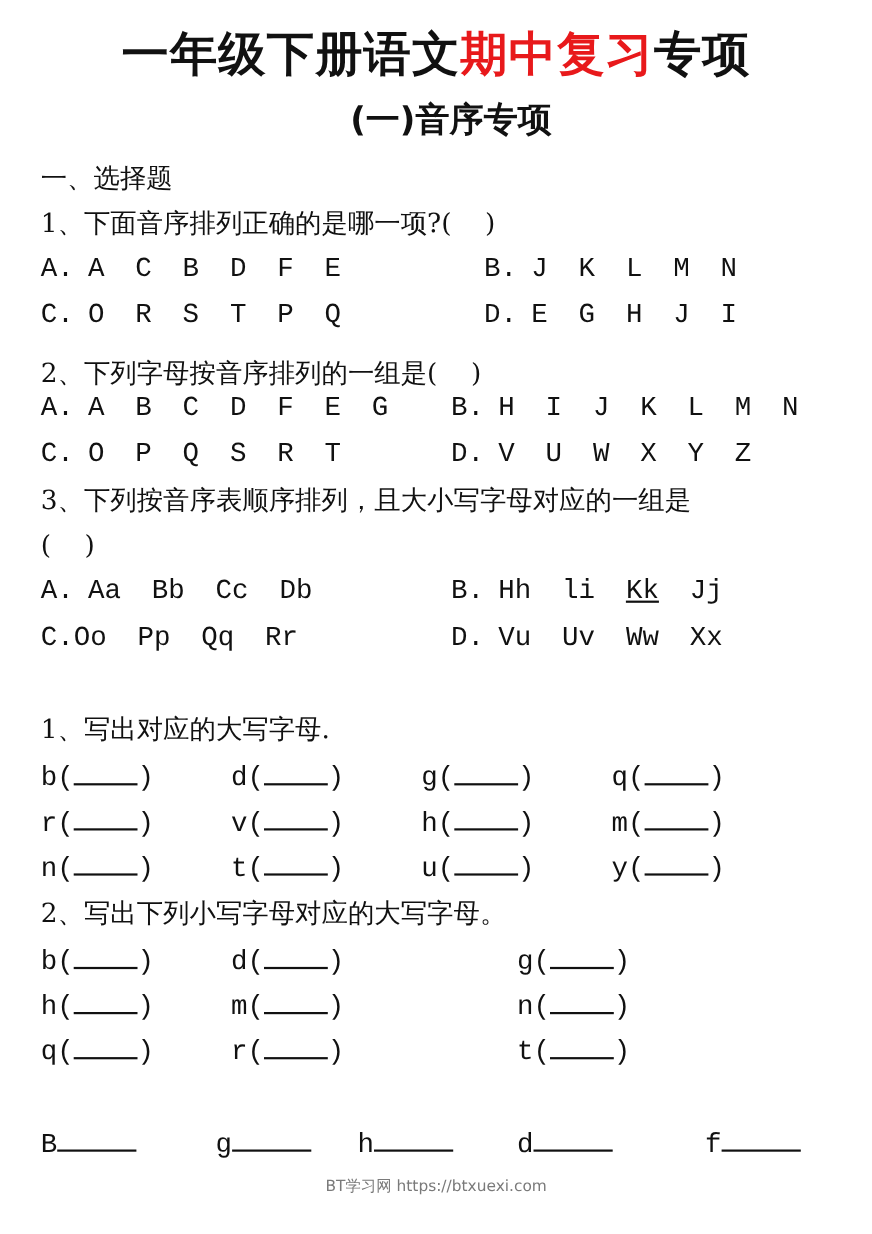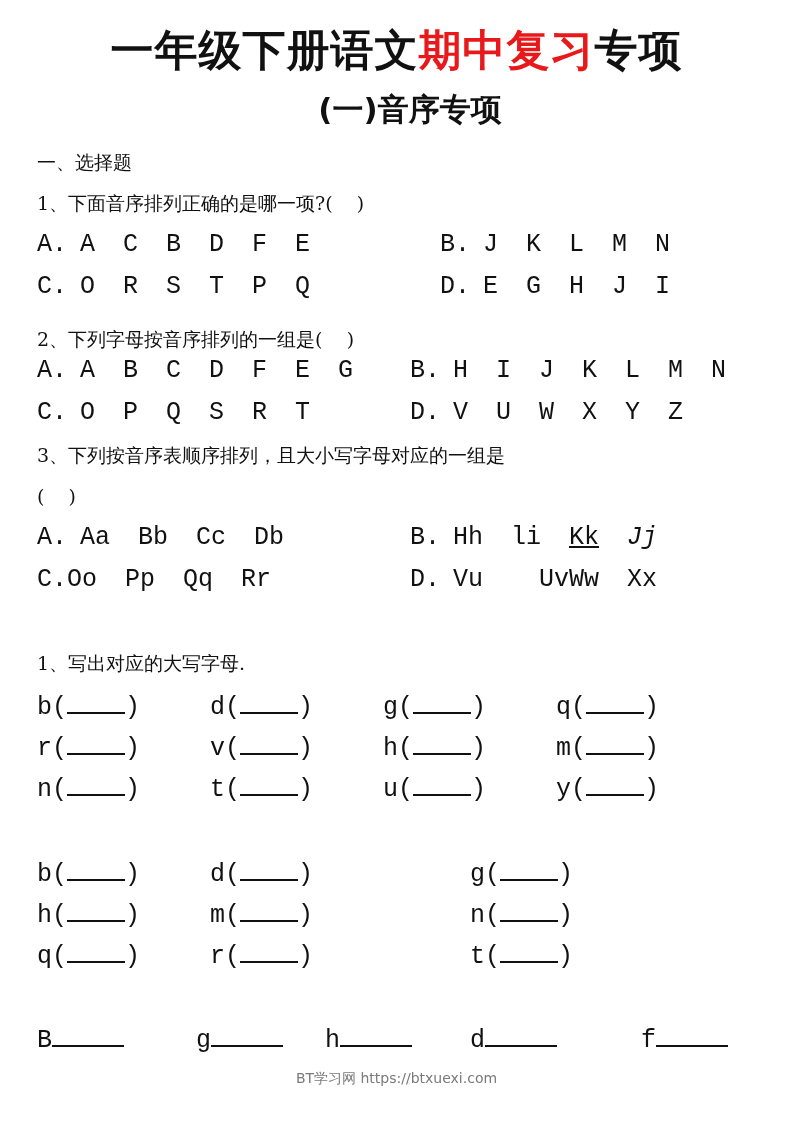--- a/index.html
+++ b/index.html
@@ -10,21 +10,21 @@
       font-family: "DejaVu Sans", sans-serif; font-weight: bold; font-size: 43px; letter-spacing: 1px;
       line-height: 56px;
     }
     .title .red { color: #e8191b; }
     .subtitle {
       position: absolute; left: 0; width: 820px; top: 86px; text-align: center;
       font-family: "DejaVu Sans", sans-serif; font-weight: bold; font-size: 31px; line-height: 46px;
     }
     .line {
       position: absolute; left: 37px; white-space: pre;
-      font-family: "DejaVu Serif", serif; font-size: 19px; line-height: 30px;
+      font-family: "DejaVu Serif", serif; font-size: 24px; line-height: 30px;
     }
     .opts { position: absolute; left: 37px; font-family: "Liberation Mono", monospace; font-size: 25px; line-height: 30px; }
     .opt { position: absolute; white-space: pre; top: 0; }
     .letter { display: inline-block; width: 43px; }
     .fill { position: absolute; white-space: pre; font-family: "Liberation Mono", monospace; font-size: 25px; line-height: 30px; }
     .blank { display: inline-block; border-bottom: 2px solid #111; height: 22px; vertical-align: baseline; }
     .footer-wm {
       position: absolute; left: 0; width: 793px; top: 1070px; text-align: center;
       font-family: "DejaVu Sans", sans-serif; font-size: 14px; color: #7a7a7a;
     }
@@ -62,43 +62,44 @@
   </div>
   <div class="opts" style="top:398px;">
     <div class="opt" style="left:0"><span class="letter" style="width: 43px;">C.</span><span class="letter" style="width: 43px;">O</span><span class="letter" style="width: 43px;">P</span><span class="letter" style="width: 43px;">Q</span><span class="letter" style="width: 43px;">S</span><span class="letter" style="width: 43px;">R</span><span class="letter" style="width: 43px;">T</span></div>
     <div class="opt" style="left:373px"><span class="letter" style="width: 43px;">D.</span><span class="letter" style="width: 43px;">V</span><span class="letter" style="width: 43px;">U</span><span class="letter" style="width: 43px;">W</span><span class="letter" style="width: 43px;">X</span><span class="letter" style="width: 43px;">Y</span><span class="letter" style="width: 43px;">Z</span></div>
   </div>
 
   <div class="line" style="top:440px;">3、下列按音序表顺序排列，且大小写字母对应的一组是</div>
   <div class="line" style="top:481px;">(    )</div>
   <div class="opts" style="top:523px;">
     <div class="opt" style="left:0"><span class="letter" style="width: 43px;">A.</span><span class="letter" style="width: 58px;">Aa</span><span class="letter" style="width: 58px;">Bb</span><span class="letter" style="width: 58px;">Cc</span><span class="letter" style="width: 58px;">Db</span></div>
-    <div class="opt" style="left:373px"><span class="letter" style="width: 43px;">B.</span><span class="letter" style="width: 58px;">Hh</span><span class="letter" style="width: 58px;">li</span><span class="letter" style="width: 58px; text-decoration: underline;">Kk</span><span class="letter" style="width: 58px; font-style: italic;">Jj</span></div>
+    <div class="opt" style="left:373px"><span class="letter" style="width: 43px;">B.</span><span class="letter" style="width: 58px;">Hh</span><span class="letter" style="width: 58px;">li</span><span class="letter" style="width: 58px; text-decoration: underline;">Kk</span><span class="letter" style="width: 58px;">Jj</span></div>
   </div>
   <div class="opts" style="top:565px;">
     <div class="opt" style="left:0"><span class="letter" style="width: 30px;">C.</span><span class="letter" style="width: 58px; font-family: Liberation Mono, monospace;">Oo</span><span class="letter" style="width: 58px;">Pp</span><span class="letter" style="width: 58px;">Qq</span><span class="letter" style="width: 58px;">Rr</span></div>
-    <div class="opt" style="left:373px"><span class="letter" style="width: 43px;">D.</span><span class="letter" style="width: 58px;">Vu</span><span class="letter" style="width: 58px; text-align: right;">Uv</span><span class="letter" style="width: 58px;">Ww</span><span class="letter" style="width: 58px;">Xx</span></div>
+    <div class="opt" style="left:373px"><span class="letter" style="width: 43px;">D.</span><span class="letter" style="width: 58px;">Vu</span><span class="letter" style="width: 58px;">Uv</span><span class="letter" style="width: 58px;">Ww</span><span class="letter" style="width: 58px;">Xx</span></div>
   </div>
 
   <div class="line" style="top:648px;">1、写出对应的大写字母.</div>
   <div id="fill1">
       <div class="fill" style="left: 37px; top: 690px;"><span>b(</span><span class="blank" style="width: 58px;"></span><span>)</span></div>
       <div class="fill" style="left: 210px; top: 690px;"><span>d(</span><span class="blank" style="width: 58px;"></span><span>)</span></div>
       <div class="fill" style="left: 383px; top: 690px;"><span>g(</span><span class="blank" style="width: 58px;"></span><span>)</span></div>
       <div class="fill" style="left: 556px; top: 690px;"><span>q(</span><span class="blank" style="width: 58px;"></span><span>)</span></div>
       <div class="fill" style="left: 37px; top: 731px;"><span>r(</span><span class="blank" style="width: 58px;"></span><span>)</span></div>
       <div class="fill" style="left: 210px; top: 731px;"><span>v(</span><span class="blank" style="width: 58px;"></span><span>)</span></div>
       <div class="fill" style="left: 383px; top: 731px;"><span>h(</span><span class="blank" style="width: 58px;"></span><span>)</span></div>
       <div class="fill" style="left: 556px; top: 731px;"><span>m(</span><span class="blank" style="width: 58px;"></span><span>)</span></div>
       <div class="fill" style="left: 37px; top: 772px;"><span>n(</span><span class="blank" style="width: 58px;"></span><span>)</span></div>
       <div class="fill" style="left: 210px; top: 772px;"><span>t(</span><span class="blank" style="width: 58px;"></span><span>)</span></div>
       <div class="fill" style="left: 383px; top: 772px;"><span>u(</span><span class="blank" style="width: 58px;"></span><span>)</span></div>
       <div class="fill" style="left: 556px; top: 772px;"><span>y(</span><span class="blank" style="width: 58px;"></span><span>)</span></div>
     </div>
 
+  <div class="line" style="top:815px;">2、写出下列小写字母对应的大写字母。</div>
   <div id="fill2">
       <div class="fill" style="left: 37px; top: 857px;"><span>b(</span><span class="blank" style="width: 58px;"></span><span>)</span></div>
       <div class="fill" style="left: 210px; top: 857px;"><span>d(</span><span class="blank" style="width: 58px;"></span><span>)</span></div>
       <div class="fill" style="left: 470px; top: 857px;"><span>g(</span><span class="blank" style="width: 58px;"></span><span>)</span></div>
       <div class="fill" style="left: 37px; top: 898px;"><span>h(</span><span class="blank" style="width: 58px;"></span><span>)</span></div>
       <div class="fill" style="left: 210px; top: 898px;"><span>m(</span><span class="blank" style="width: 58px;"></span><span>)</span></div>
       <div class="fill" style="left: 470px; top: 898px;"><span>n(</span><span class="blank" style="width: 58px;"></span><span>)</span></div>
       <div class="fill" style="left: 37px; top: 939px;"><span>q(</span><span class="blank" style="width: 58px;"></span><span>)</span></div>
       <div class="fill" style="left: 210px; top: 939px;"><span>r(</span><span class="blank" style="width: 58px;"></span><span>)</span></div>
       <div class="fill" style="left: 470px; top: 939px;"><span>t(</span><span class="blank" style="width: 58px;"></span><span>)</span></div>

